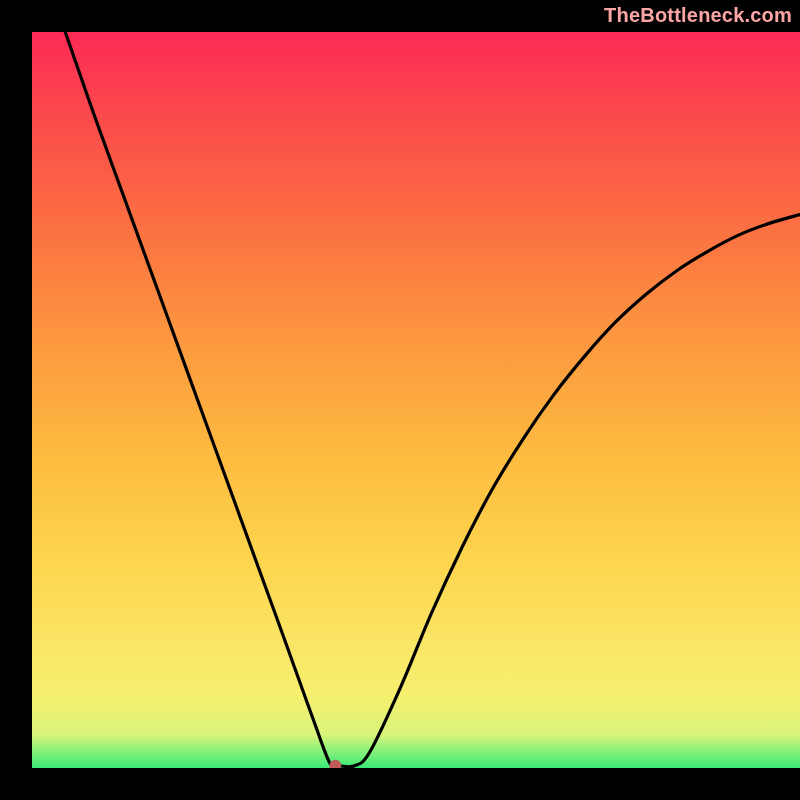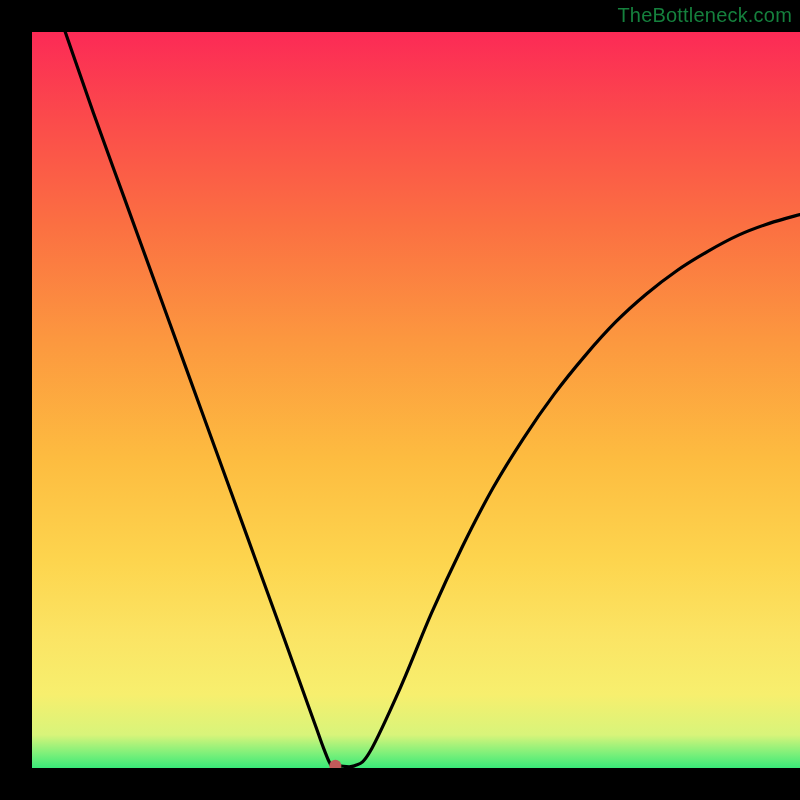--- a/index.html
+++ b/index.html
@@ -39,23 +39,23 @@
       #fc983f 58%,
       #fb6f42 74%,
       #fb4b4b 88%,
       #fc2a56 100%
     );
   }
   .watermark {
     position: absolute;
     top: 4px;
     right: 8px;
-    color: #15803d;
+    color: #fca5a5;
     font-size: 20px;
-    font-weight: 400;
+    font-weight: 700;
     letter-spacing: 0.2px;
     user-select: none;
   }
   svg.curve {
     position: absolute;
     inset: 0;
     width: 100%;
     height: 100%;
   }
 </style>

